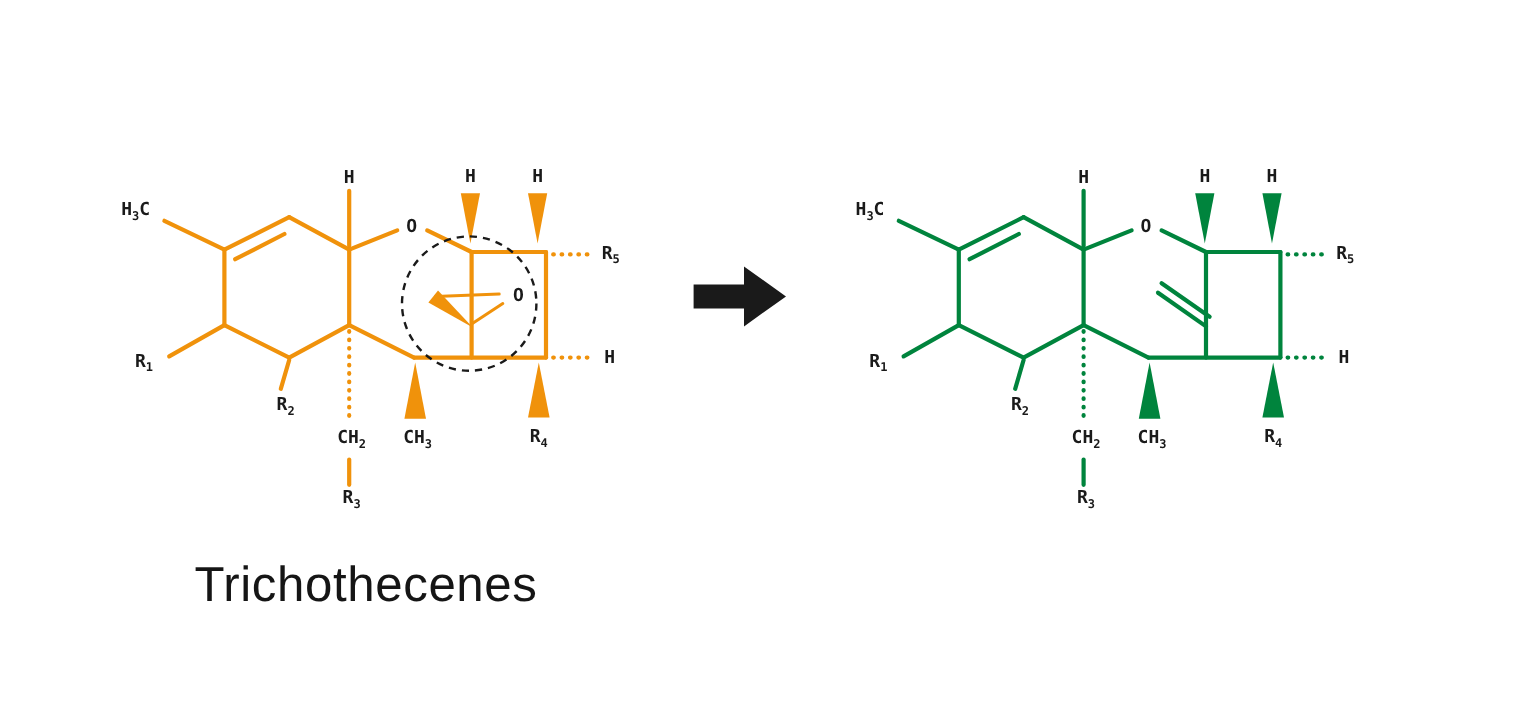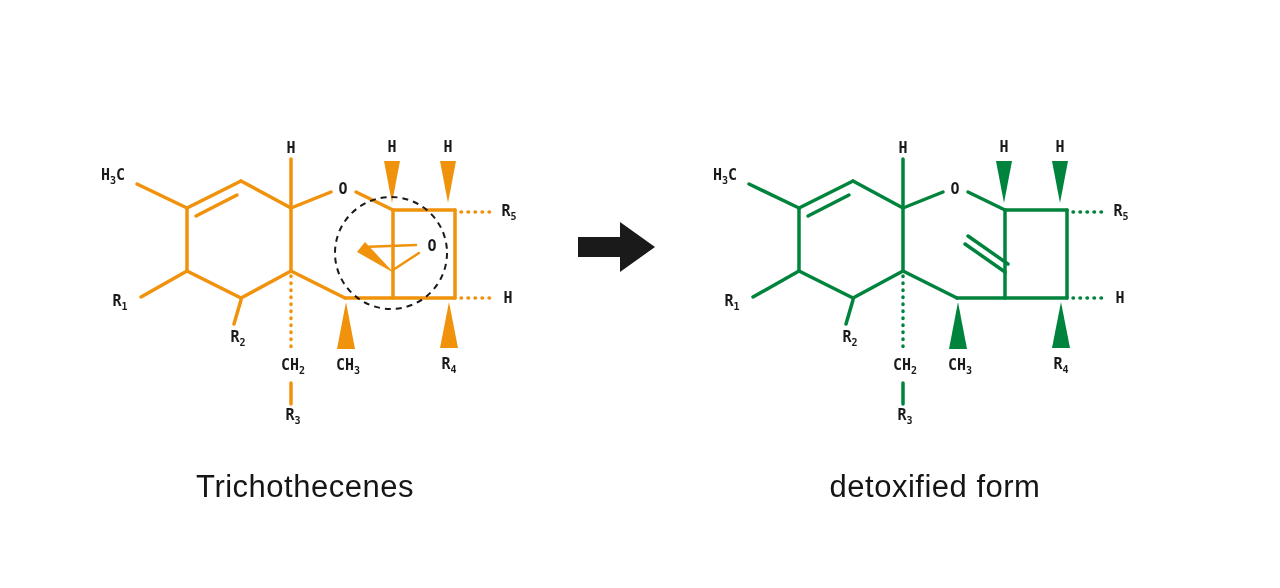--- a/index.html
+++ b/index.html
@@ -12,21 +12,21 @@
     position:absolute; transform:translate(-50%,-50%);
     font-family:"DejaVu Sans Mono", monospace; font-weight:bold;
     font-size:15px; color:#1a1a1a; white-space:nowrap; line-height:1;
     z-index:2;
   }
   .lbl sub { font-size:10px; }
   .masked { background:#ffffff; padding:0 2px; }
   .title {
     position:absolute; transform:translate(-50%,-50%);
     font-family:"Liberation Sans", sans-serif; font-weight:500;
-    font-size:31px; color:#151515; letter-spacing:0.5px; white-space:nowrap;
+    font-size:41px; color:#151515; letter-spacing:0.5px; white-space:nowrap;
     z-index:2;
   }
 </style>
 </head>
 <body>
 
 <div class="stage">
 
   <svg class="layer" width="1280" height="588" viewBox="0 0 1280 588">
     <defs>
@@ -113,15 +113,14 @@
   <div class="lbl" style="left:1121px;top:213px"><span>R</span><sub>5</sub></div>
   <div class="lbl" style="left:1120px;top:298px"><span>H</span></div>
   <div class="lbl" style="left:732px;top:303px"><span>R</span><sub>1</sub></div>
   <div class="lbl" style="left:850px;top:339px"><span>R</span><sub>2</sub></div>
   <div class="lbl" style="left:905px;top:367px"><span>CH</span><sub>2</sub></div>
   <div class="lbl" style="left:905px;top:417px"><span>R</span><sub>3</sub></div>
   <div class="lbl" style="left:960px;top:367px"><span>CH</span><sub>3</sub></div>
   <div class="lbl" style="left:1061px;top:366px"><span>R</span><sub>4</sub></div>
 
   <div class="title" style="left:305px;top:487px">Trichothecenes</div>
-  <div class="title" style="left:935px;top:487px">detoxified form</div>
 
 </div>
 
 </body></html>

